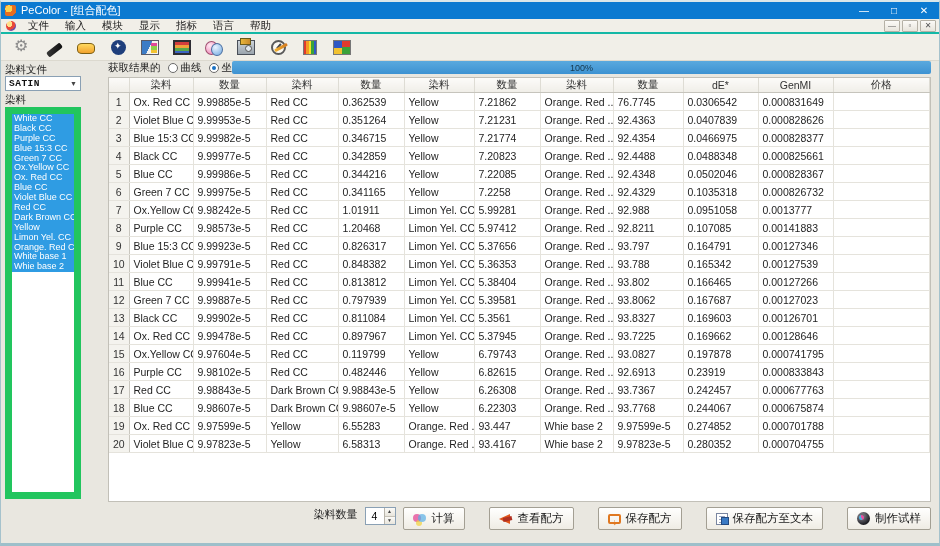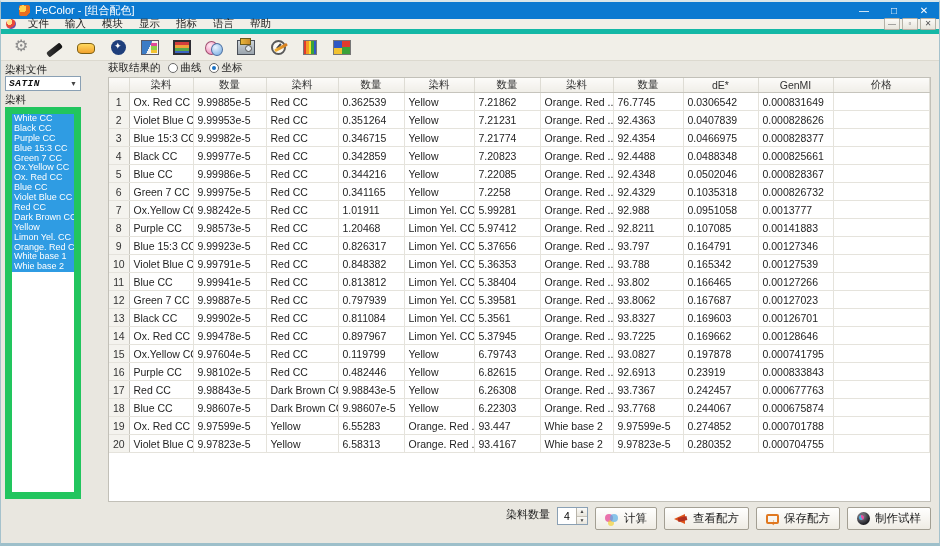--- a/index.html
+++ b/index.html
@@ -3,32 +3,32 @@
 <meta charset="utf-8">
 <style>
   * { margin:0; padding:0; box-sizing:border-box; }
   html,body { width:940px; height:546px; overflow:hidden;
     font-family:"Liberation Sans", sans-serif; }
   .app { position:relative; width:940px; height:546px; background:#e9e7e0;
     border:1px solid #a5c2cc; border-bottom:3px solid #9dbfca; border-top:2px solid #d9e7ea; }
 
   
   .titlebar { position:absolute; top:0; left:0; right:0; height:17px; background:#0b7ad1;
-    color:#fff; display:flex; align-items:center; font-size:11px; padding-left:18px; }
+    color:#fff; display:flex; align-items:center; font-size:11px; padding-left:4px; }
   .app-icon { width:11px; height:11px; margin-right:5px; border-radius:2px;
     background:radial-gradient(circle at 35% 35%, #ffd24d 0 35%, #e86d1f 36% 75%, #2a6fb0 76%); }
   .title-text { flex:1; white-space:nowrap; }
   .win-controls { display:flex; height:100%; }
   .win-btn { width:30px; height:100%; display:flex; align-items:center; justify-content:center;
     font-size:10px; color:#fff; cursor:default; }
 
   
   .menubar { position:absolute; top:17px; left:0; right:0; height:15px; background:#f1efe8;
     display:flex; align-items:center; font-size:10.5px; color:#222; padding:0 3px;
-    border-bottom:5px solid #14b8a6; }
+    border-bottom:2px solid #14b8a6; }
   .mdi-icon { width:10px; height:10px; border-radius:50%; margin:0 4px 0 2px;
     background:radial-gradient(circle at 35% 30%, #ffe08a 0 30%, #e8483a 31% 60%, #7a4a9e 61%); }
   .menu-item { padding:1px 8px; }
   .menubar-spacer { flex:1; }
   .mdi-btn { width:16px; height:12px; border:1px solid #b5b1a6; background:linear-gradient(#fbfaf7,#e8e5dc);
     font-size:8px; line-height:10px; text-align:center; color:#555; margin-left:2px; border-radius:1px; }
 
   
   .toolbar { position:absolute; top:32px; left:0; right:0; height:27px; background:#f1efe8;
     display:flex; align-items:center; gap:6px; padding:0 8px; border-bottom:1px solid #dcd9cf; }
@@ -64,21 +64,21 @@
     background:linear-gradient(90deg,#f2b230,#d2781f); transform:rotate(-28deg); border-radius:1px; }
   .icon-rainbow { width:14px; border:1px solid #777;
     background:linear-gradient(90deg,#e03a2e 0 20%,#f59a23 20% 40%,#f4e02a 40% 60%,#3aa23a 60% 80%,#2f58c4 80%); }
   .icon-color-grid { border:1px solid #777;
     background:conic-gradient(#e03a2e 0 25%,#3aa23a 25% 50%,#f2c230 50% 75%,#2f58c4 75%); }
 
   
   .sidebar { position:absolute; left:4px; top:61px; width:76px; bottom:44px; display:flex; flex-direction:column; }
   .side-label { font-size:10.5px; color:#222; height:13px; line-height:13px; }
   .dye-select { height:15px; background:#fff; border:1px solid #8aa0b4; display:flex; align-items:center;
-    font-size:9.5px; font-weight:bold; padding:0 3px; margin-bottom:2px; color:#111;font-style:italic; }
+    font-size:9.5px; font-weight:bold; padding:0 3px; margin-bottom:2px; color:#111; }
   .dye-select .sel-text { flex:1; font-family:"Liberation Mono", monospace; letter-spacing:0.5px; }
   .chev { font-size:7px; color:#444; }
   .dye-listbox { flex:1; background:#fff; border:7px solid #22c55e; overflow:hidden; margin-top:1px; }
   .dye-item { background:#2f9ce3; color:#fff; font-size:9px; line-height:9.9px; height:9.9px;
     padding-left:2px; white-space:nowrap; }
 
   
   .results-row { position:absolute; left:107px; top:58px; right:8px; height:15px; font-size:10.5px;
     color:#222; display:flex; align-items:center; }
   .radio { display:inline-block; width:10px; height:10px; border-radius:50%; border:1px solid #6a6a6a;
@@ -230,20 +230,23 @@
         <div class="dye-item">Whie base 2</div>
       </div>
   </div>
 
   <div class="results-row">
     <span>获取结果的</span>
     <span class="radio"></span>
     <span>曲线</span>
     <span class="radio checked"></span>
     <span>坐标</span>
+    <div class="progress">
+      <span class="progress-text">100%</span>
+    </div>
   </div>
 
   <div class="table-zone">
     <table>
       <colgroup>
         <col style="width:20px">
           <col style="width:64px">
           <col style="width:73px">
           <col style="width:72px">
         <col style="width:66px">
@@ -558,33 +561,37 @@
 
   <div class="bottom-bar">
     <span class="dye-count-label">染料数量</span>
     <span class="spinner">
       <span class="spin-value">4</span>
       <span class="spin-arrows">
         <div>▲</div>
         <div>▼</div>
       </span>
     </span>
-    <span id="bottom-buttons" style="display:inline-flex; gap:7px;">
+    <span id="bottom-buttons" style="display:inline-flex; gap:24px;">
         <button class="action-btn">
           <span class="btnicon icon-calc"></span>
           <span>计算</span>
         </button>
         <button class="action-btn">
           <span class="btnicon icon-view"></span>
           <span>查看配方</span>
         </button>
         <button class="action-btn">
           <span class="btnicon icon-save"></span>
           <span>保存配方</span>
         </button>
         <button class="action-btn">
+          <span class="btnicon icon-savetext"></span>
+          <span>保存配方至文本</span>
+        </button>
+        <button class="action-btn">
           <span class="btnicon icon-sample"></span>
           <span>制作试样</span>
         </button>
       </span>
   </div>
 
 </div>
 
 </body></html>

